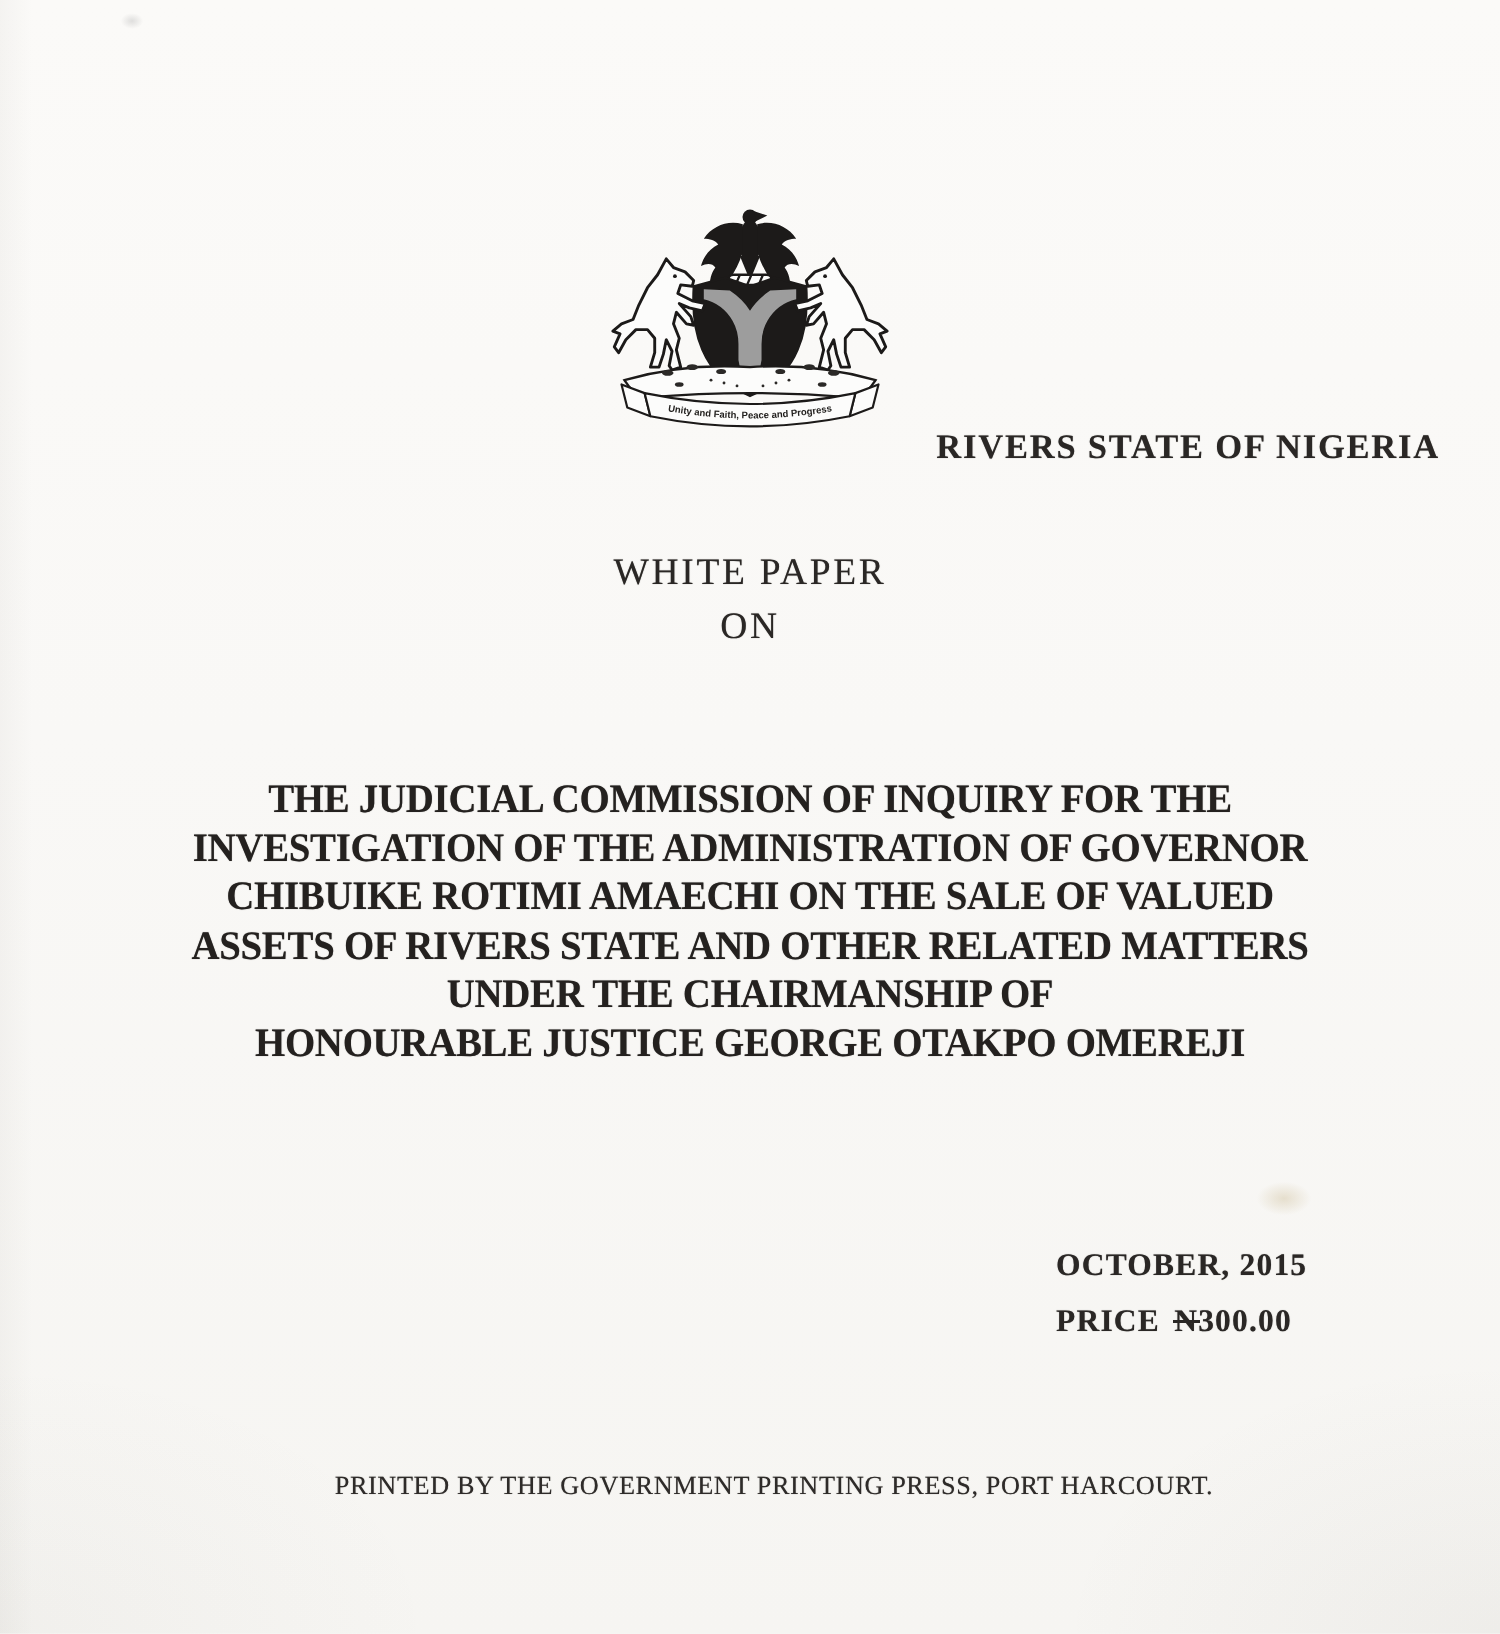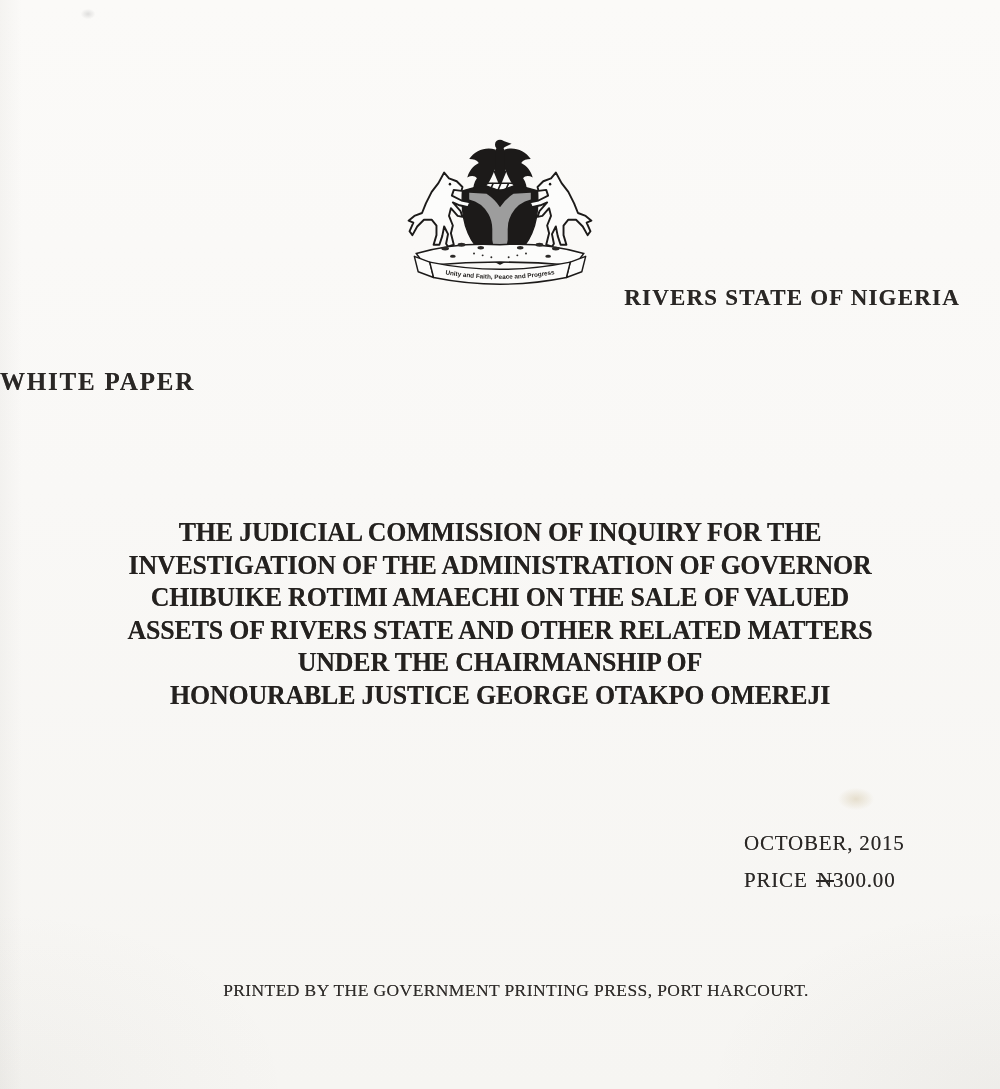--- a/index.html
+++ b/index.html
@@ -23,35 +23,35 @@
 
   .crest{
     position:absolute;left:50%;top:136px;transform:translateX(-50%);
   }
   .crest-caption{
     position:absolute;left:0;top:285px;width:920px;text-align:right;
     font-size:23px;font-weight:bold;letter-spacing:1.2px;color:#2a2725;margin-left:40px;
   }
 
   .heading{
-    position:absolute;left:0;top:364px;width:1000px;text-align:left;
-    font-weight:bold;color:#2a2725;
+    position:absolute;left:0;top:364px;width:1000px;text-align:center;
+    font-weight:normal;color:#2a2725;
   }
   .heading .h-line{font-size:25px;line-height:36px;letter-spacing:1.8px;white-space:nowrap;}
 
   .main-title{
     position:absolute;left:50%;top:516px;width:920px;
     transform:translateX(-50%) scaleX(0.96);transform-origin:center top;
     text-align:center;font-weight:bold;color:#24211f;
   }
   .main-title .t-line{font-size:27px;line-height:32.5px;letter-spacing:-0.2px;white-space:nowrap;}
 
   .imprint{
-    position:absolute;left:744px;top:831px;
-    font-weight:normal;color:#2a2725;font-size:21px;letter-spacing:0.8px;
+    position:absolute;left:704px;top:831px;
+    font-weight:bold;color:#2a2725;font-size:21px;letter-spacing:0.8px;
   }
   .imprint .date-line{white-space:nowrap;}
   .imprint .price-line{margin-top:12px;white-space:nowrap;}
   .imprint .price-label{margin-right:0.45em;}
   .naira{position:relative;display:inline-block;}
   .naira::after{
     content:"";position:absolute;left:-1px;right:-1px;top:46%;height:2px;
     background:currentColor;
   }
 
@@ -123,20 +123,21 @@
       <text font-family="Liberation Sans, DejaVu Sans, sans-serif" font-size="6.6" font-weight="bold" fill="#23211f">
         <textPath href="#motto-path" startOffset="50%" text-anchor="middle">Unity and Faith, Peace and Progress</textPath>
       </text>
     </g>
   </svg>
 
   <div class="crest-caption ink">RIVERS STATE OF NIGERIA</div>
 
   <div class="heading">
     <div class="h-line ink">WHITE PAPER</div>
+    <div class="h-line ink">ON</div>
   </div>
 
   <div class="main-title">
     <div class="t-line ink">THE JUDICIAL COMMISSION OF INQUIRY FOR THE</div>
     <div class="t-line ink">INVESTIGATION OF THE ADMINISTRATION OF GOVERNOR</div>
     <div class="t-line ink">CHIBUIKE ROTIMI AMAECHI ON THE SALE OF VALUED</div>
     <div class="t-line ink">ASSETS OF RIVERS STATE AND OTHER RELATED MATTERS</div>
     <div class="t-line ink">UNDER THE CHAIRMANSHIP OF</div>
     <div class="t-line ink">HONOURABLE JUSTICE GEORGE OTAKPO OMEREJI</div>
   </div>

